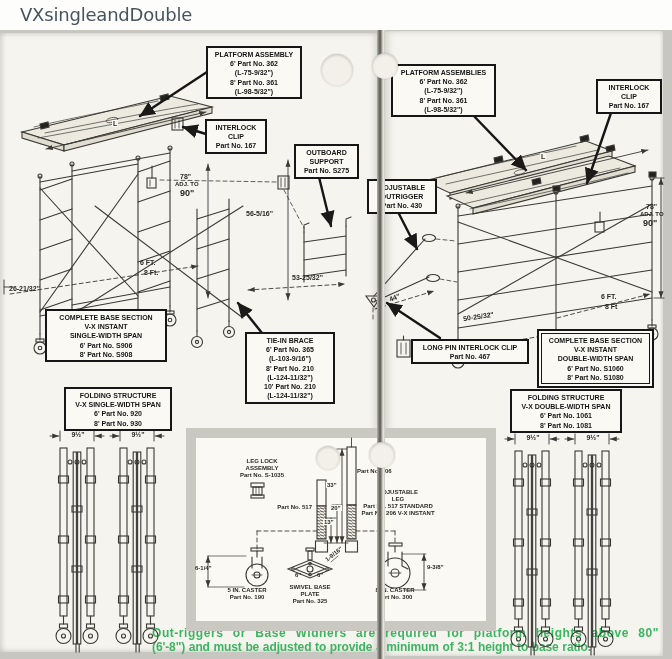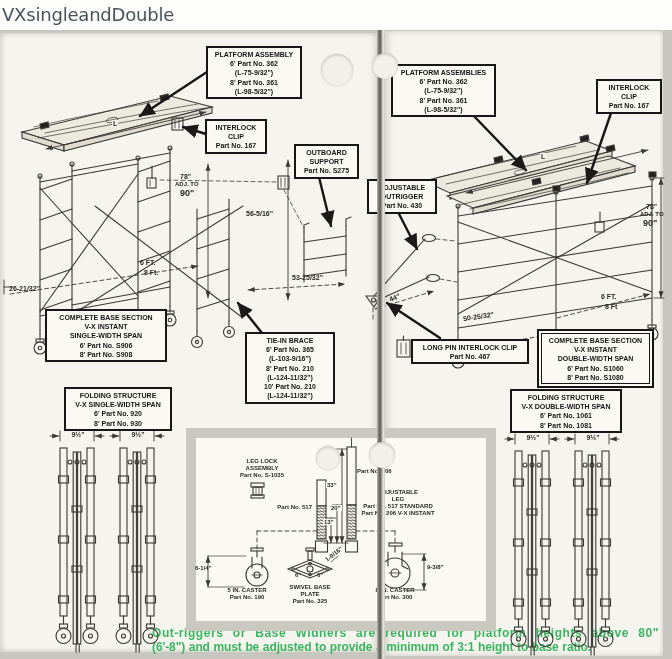--- a/index.html
+++ b/index.html
@@ -1,18 +1,18 @@
 <!DOCTYPE html>
 <html><head>
 <meta charset="utf-8">
 <style>
   html,body{margin:0;padding:0;background:#fdfdfc;}
   body{width:672px;height:659px;overflow:hidden;font-family:"Liberation Sans",sans-serif;}
   .stage{position:relative;width:672px;height:659px;background:#fdfdfc;}
-  .title{position:absolute;left:2px;top:4px;font-family:"DejaVu Sans",sans-serif;font-size:18px;
+  .title{position:absolute;left:20px;top:4px;font-family:"DejaVu Sans",sans-serif;font-size:18px;
          font-weight:500;color:#47545c;letter-spacing:-.2px;z-index:50;}
   .scanbg{position:absolute;left:0;top:30px;width:672px;height:629px;background:#c7c6c0;}
   .page{position:absolute;background:#f5f4ee;}
   .page-left{left:0;top:33px;width:379px;height:619px;
              box-shadow:inset -4px 0 7px rgba(0,0,0,.14), inset 3px 0 4px rgba(0,0,0,.10);}
   .page-right{left:384px;top:31px;width:279px;height:625px;
               box-shadow:inset 4px 0 7px rgba(0,0,0,.14), inset -2px 0 3px rgba(0,0,0,.08);}
   .gutter{position:absolute;left:377px;top:30px;width:8px;height:629px;z-index:40;
           background:linear-gradient(90deg,#b5b4ae 0%,#57554f 38%,#93918a 55%,#ece9e2 78%,#c7c6c0 100%);}
   .hole{position:absolute;border-radius:50%;background:#f2f0e9;z-index:42;

